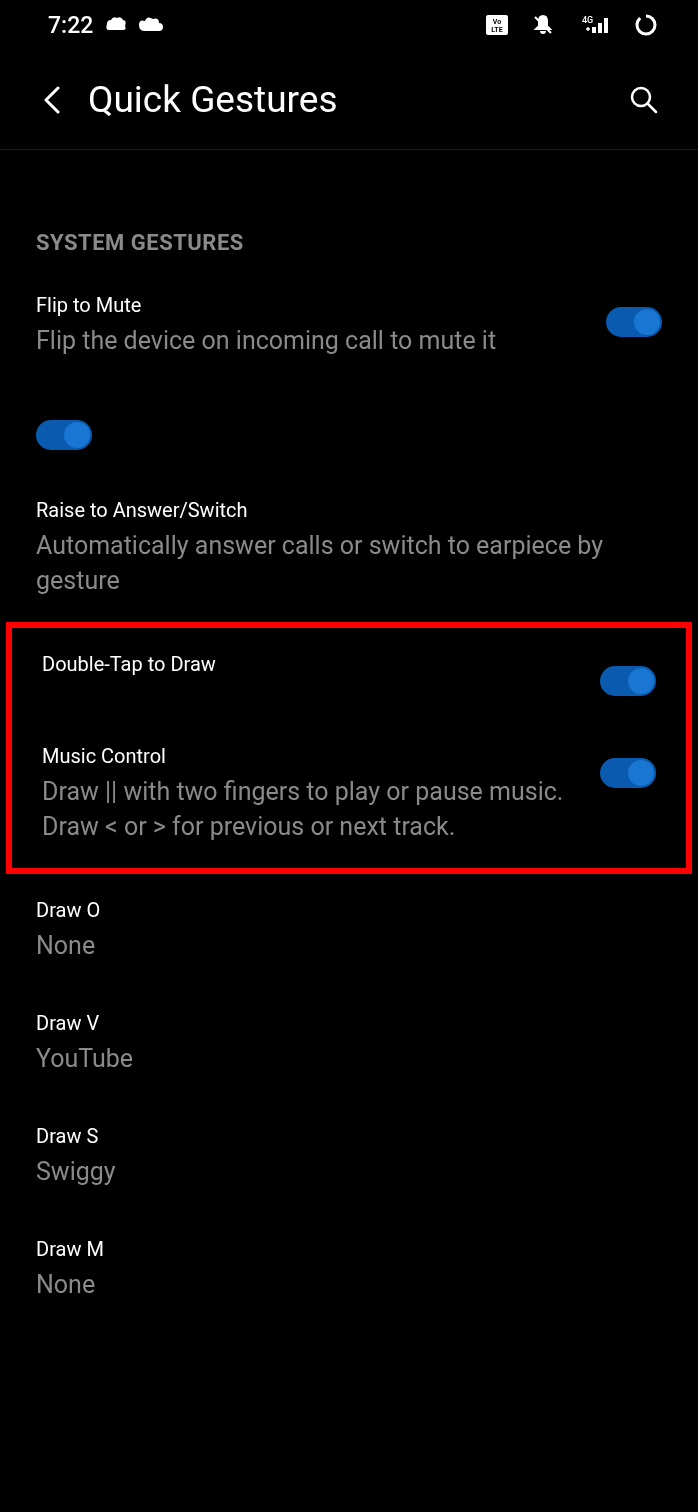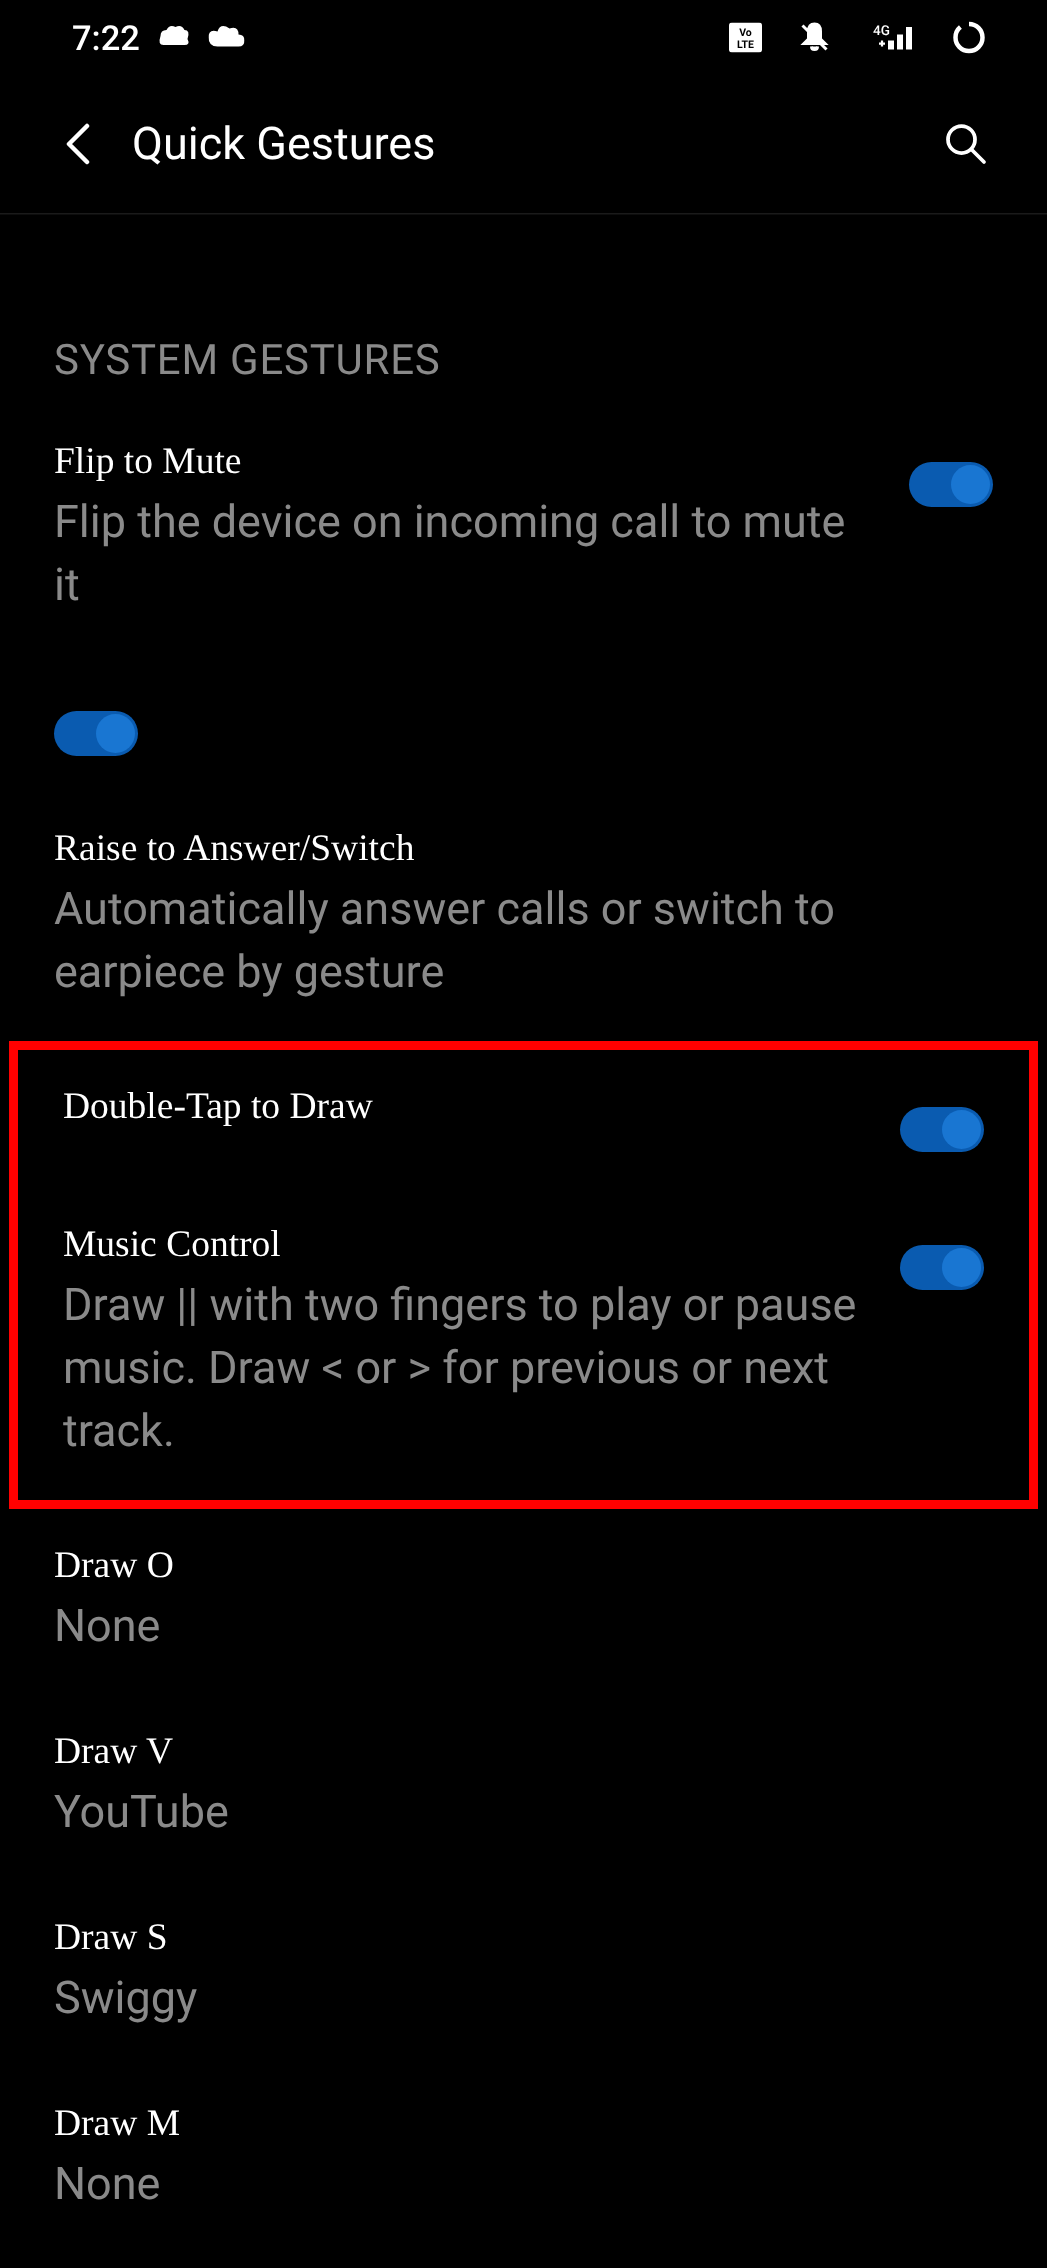--- a/index.html
+++ b/index.html
@@ -48,62 +48,61 @@
     .back-button {
       width: 32px;
       height: 32px;
       display: flex;
       align-items: center;
       justify-content: center;
       cursor: pointer;
       margin-right: 20px;
     }
     .header-title {
-      font-size: 30px;
+      font-size: 37px;
       font-weight: 400;
       flex: 1;
     }
     .search-button {
       width: 36px;
       height: 36px;
       display: flex;
       align-items: center;
       justify-content: center;
       cursor: pointer;
     }
     .content {
       padding: 0;
     }
     .section-header {
       color: #8a8a8a;
-      font-size: 28px;
-      font-weight: 400;
+      font-size: 22px;
+      font-weight: 700;
       letter-spacing: 0.5px;
       padding: 56px 36px 14px 36px;
     }
     .setting-item {
       display: flex;
       align-items: flex-start;
       justify-content: space-between;
       padding: 24px 36px 24px 36px;
       cursor: pointer;
     }
     .setting-text {
       flex: 1;
       padding-right: 20px;
     }
     .setting-title {
-      font-size: 25px;
+      font-size: 20px;
       font-weight: 400;
       color: #ffffff;
       margin-bottom: 6px;
-      font-family: Liberation Serif, serif;
     }
     .setting-desc {
-      font-size: 30px;
+      font-size: 25px;
       color: #8a8a8a;
       line-height: 1.4;
     }
     .toggle {
       width: 56px;
       height: 30px;
       background: #0a3a5c;
       border-radius: 15px;
       position: relative;
       cursor: pointer;

